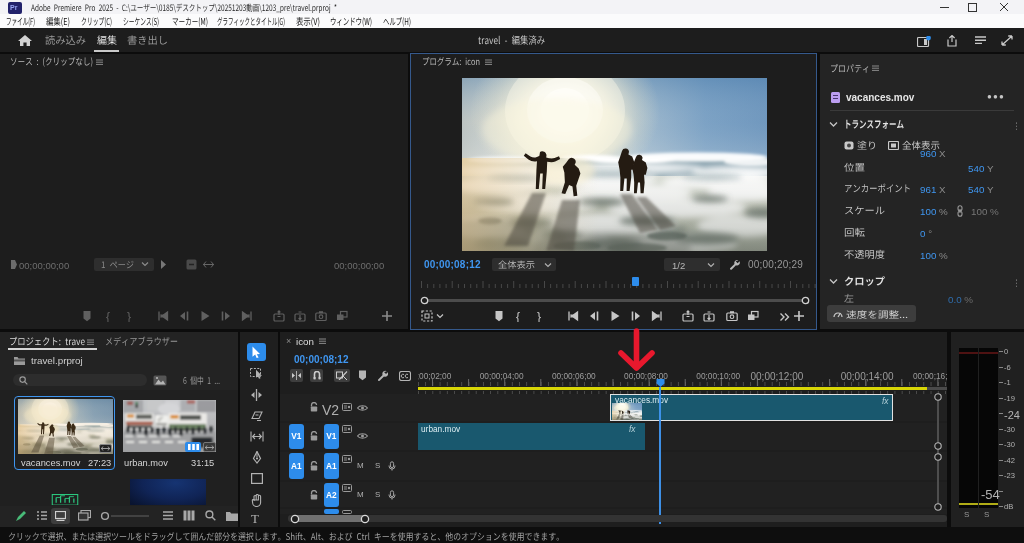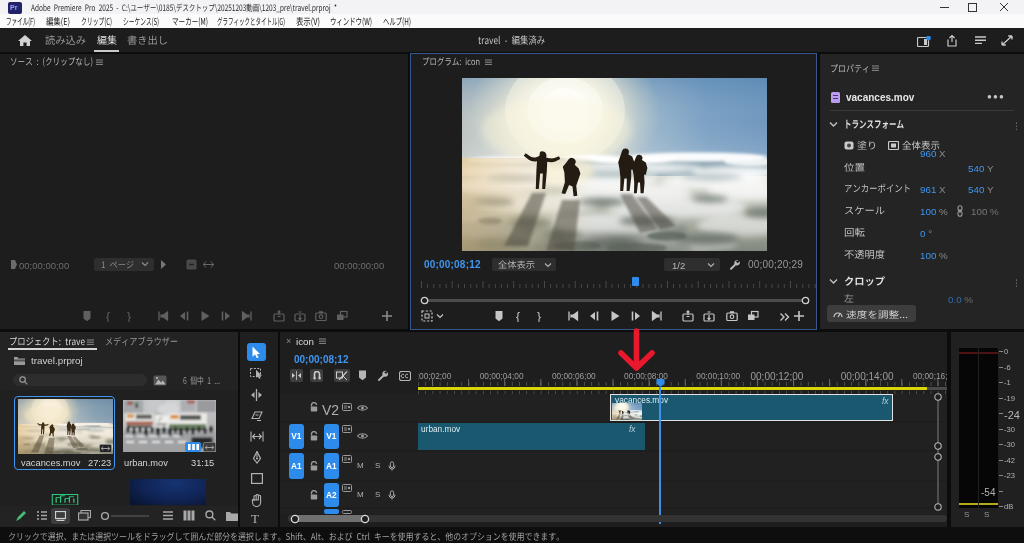--- a/index.html
+++ b/index.html
@@ -1550,21 +1550,21 @@
     <div class="tt" style="left:1004px;top:409.0px;font-size:11px;color:#b2b2b2">-24</div>
     <div class="a" style="left:999px;top:428.5px;width:3.5px;height:1px;background:#888"></div>
     <div class="tt" style="left:1004px;top:424.5px;font-size:7.6px;color:#b2b2b2">-30</div>
     <div class="a" style="left:999px;top:444.0px;width:3.5px;height:1px;background:#888"></div>
     <div class="tt" style="left:1004px;top:440.0px;font-size:7.6px;color:#b2b2b2">-30</div>
     <div class="a" style="left:999px;top:459.5px;width:3.5px;height:1px;background:#888"></div>
     <div class="tt" style="left:1004px;top:455.5px;font-size:7.6px;color:#b2b2b2">-42</div>
     <div class="a" style="left:999px;top:475.0px;width:3.5px;height:1px;background:#888"></div>
     <div class="tt" style="left:1004px;top:471.0px;font-size:7.6px;color:#b2b2b2">-23</div>
     <div class="a" style="left:999px;top:490.5px;width:3.5px;height:1px;background:#888"></div>
-    <div class="tt" style="left:981px;top:486.5px;font-size:10px;color:#b2b2b2">-54</div>
+    <div class="tt" style="left:981px;top:486.5px;font-size:13px;color:#b2b2b2">-54</div>
     <div class="a" style="left:999px;top:505.5px;width:3.5px;height:1px;background:#888"></div>
     <div class="tt" style="left:1004px;top:501.5px;font-size:7.6px;color:#b2b2b2">dB</div>
     <div class="tt" style="left:964px;top:510px;font-size:8px;color:#999">S</div>
     <div class="tt" style="left:984px;top:510px;font-size:8px;color:#999">S</div>
 <div class="a" style="left:0;top:527px;width:1024px;height:16px;background:#0e0e0e"></div>
 <svg class="tx" style="left:8.0px;top:539.5px">
       <g fill="#a6a6a6" transform="scale(0.00793,-0.00930)">
         <use href="#g400_30af" x="0"></use>
         <use href="#g400_30ea" x="1000"></use>
         <use href="#g400_30c3" x="2000"></use>

